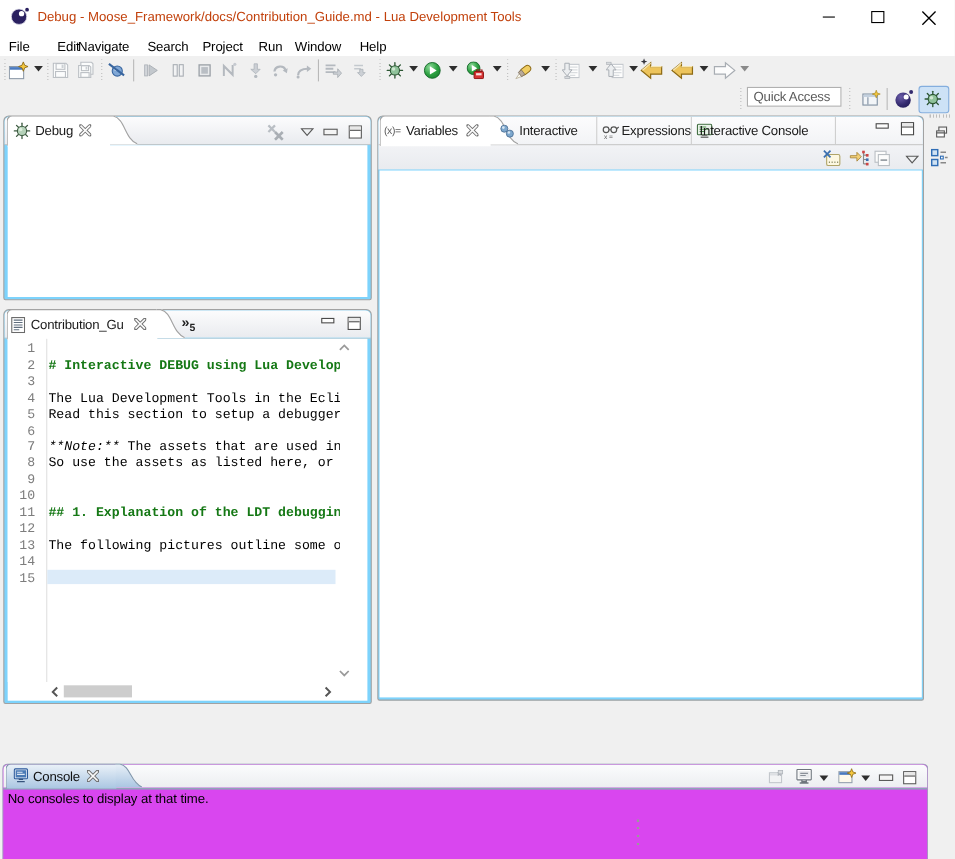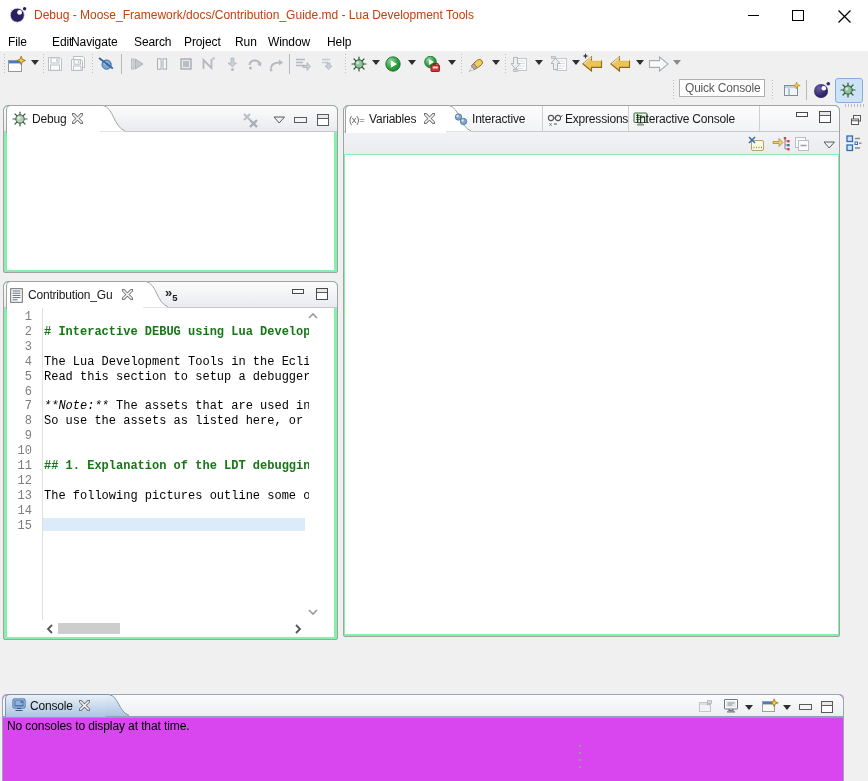--- a/index.html
+++ b/index.html
@@ -18,21 +18,21 @@
 #toolbar2{left:0;top:77px;width:868px;height:26px;background:#f0f0f0;}
 .tbico{top:56px;width:16px;height:16px;}
 .dd{top:60px;width:0;height:0;border-left:4px solid transparent;border-right:4px solid transparent;border-top:5px solid #2e2e2e;}
 .dd.gray{border-top-color:#8a8a8a;}
 .handle{top:54px;width:3px;height:20px;background-image:repeating-linear-gradient(to bottom,#bdbdbd 0 1px,transparent 1px 3px);background-size:1px 100%;background-repeat:no-repeat;background-position:1px 0;}
 .sep{top:54px;width:1px;height:20px;background:#b8b8b8;}
 
 #qa{left:679px;top:79px;width:79px;height:16px;background:#fff;border:1px solid #b0b0b0;font-size:12px;color:#5a5a5a;padding-left:5px;line-height:16px;letter-spacing:-0.2px;}
 #persp-sel{left:835px;top:78px;width:26px;height:23px;background:#cde2f6;border:1px solid #84aede;border-radius:3px;}
 
-.panel{background:#86efac;border:1px solid #a2a2a2;border-radius:5px 5px 2px 2px;}
+.panel{background:#7dd3fc;border:1px solid #a2a2a2;border-radius:5px 5px 2px 2px;}
 .phead{position:absolute;left:0;top:0;right:0;height:25px;background:linear-gradient(#fcfcfd,#e9ebef);border-radius:5px 5px 0 0;border-bottom:1px solid #c6c6c6;}
 .pbody{position:absolute;background:#fff;}
 .tab-sel{position:absolute;top:-1px;height:27px;background:#fff;border:1px solid #a2a2a2;border-right:none;border-bottom:none;border-radius:5px 0 0 0;}
 .tab-un{position:absolute;top:0px;height:25px;background:transparent;border-right:1px solid #cfcfcf;}
 .tablbl{position:absolute;font-size:12px;color:#1a1a1a;top:6px;letter-spacing:-0.2px;white-space:nowrap;}
 .closex{position:absolute;top:7px;width:11px;height:11px;}
 
 #editor-text{font-family:"Liberation Mono",monospace;font-size:12px;line-height:14.9px;color:#000;white-space:pre;}
 .grn{color:#157815;font-weight:bold;}
 #linenums{font-family:"Liberation Mono",monospace;font-size:12px;line-height:14.9px;color:#7d7d7d;text-align:right;white-space:pre;}
@@ -233,21 +233,21 @@
  <path d="M9.5,7.6 L19.5,7.6 M9.5,4.5 L2,10.8" stroke="#f8e7b2" stroke-width="1.2"></path>
 </svg>
 <div class="abs dd" style="left:636px;"></div>
 
 <svg class="abs" style="left:648px;top:53px;width:21px;height:20px;" viewBox="0 0 21 20">
  <path d="M20,11 L11.5,4 L11.5,7.6 L1.5,7.6 L1.5,14.4 L11.5,14.4 L11.5,18 Z" fill="#fcfcfc" stroke="#a8adb3" stroke-width="1.1"></path>
 </svg>
 <div class="abs dd gray" style="left:673px;"></div>
 
 <div class="abs handle" style="left:672px;top:80px;"></div>
-<div class="abs" id="qa">Quick Console</div>
+<div class="abs" id="qa">Quick Access</div>
 <div class="abs handle" style="left:771px;top:80px;"></div>
 <div class="abs" id="openpersp" style="left:783px;top:81px;width:18px;height:18px;">
 <svg width="18" height="18" viewBox="0 0 18 18">
  <rect x="1.5" y="4.5" width="13" height="10" fill="#f2f5f8" stroke="#7e8ea0"></rect>
  <rect x="2" y="5" width="12" height="2.2" fill="#c3d0de"></rect>
  <line x1="6" y1="7.5" x2="6" y2="14" stroke="#7e8ea0"></line>
  <path d="M13.6,1 L14.5,3.6 L17.2,4.5 L14.5,5.4 L13.6,8 L12.7,5.4 L10,4.5 L12.7,3.6 Z" fill="#f4c73e" stroke="#a8861f" stroke-width="0.6"></path>
 </svg>
 </div>
 <div class="abs sep" style="left:806px;top:80px;"></div>

